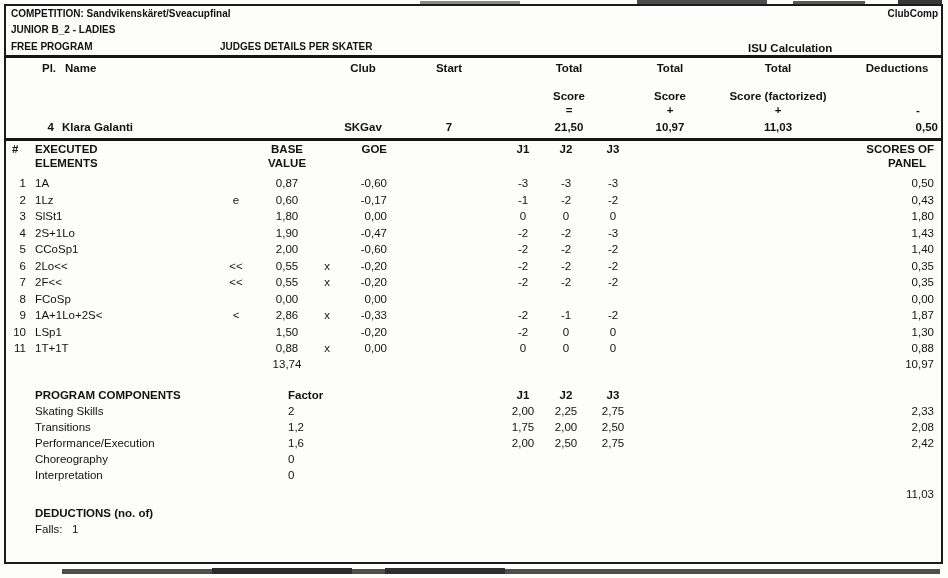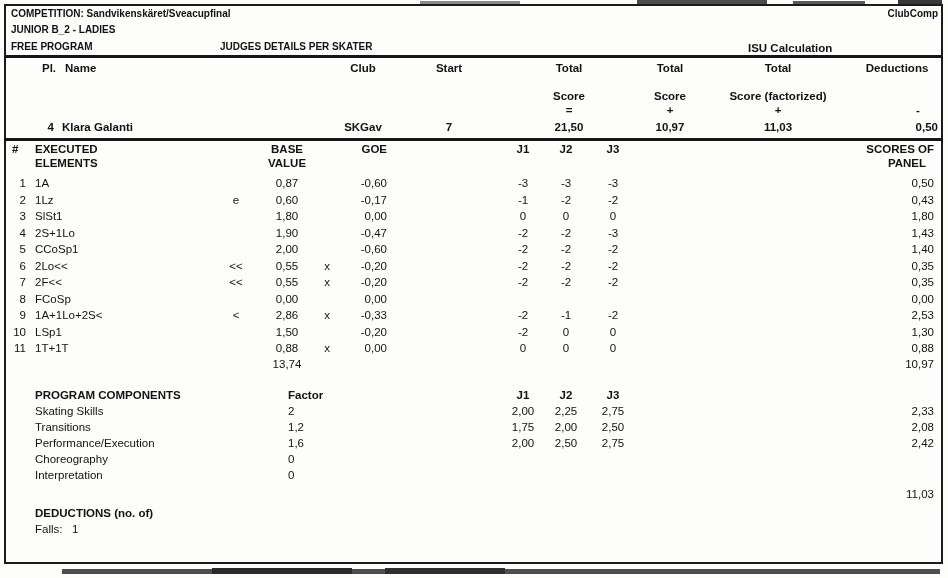--- a/index.html
+++ b/index.html
@@ -210,21 +210,21 @@
   <div class="row" style="top:309px;">
     <span class="cell c-num">9</span>
     <span class="cell c-name">1A+1Lo+2S&lt;</span>
     <span class="cell c-info">&lt;</span>
     <span class="cell c-base">2,86</span>
     <span class="cell c-x">x</span>
     <span class="cell c-goe">-0,33</span>
     <span class="cell c-j1">-2</span>
     <span class="cell c-j2">-1</span>
     <span class="cell c-j3">-2</span>
-    <span class="cell c-panel">2,53</span>
+    <span class="cell c-panel">1,87</span>
   </div>
   <div class="row" style="top:326px;">
     <span class="cell c-num">10</span>
     <span class="cell c-name">LSp1</span>
     <span class="cell c-info"></span>
     <span class="cell c-base">1,50</span>
     <span class="cell c-x"></span>
     <span class="cell c-goe">-0,20</span>
     <span class="cell c-j1">-2</span>
     <span class="cell c-j2">0</span>

